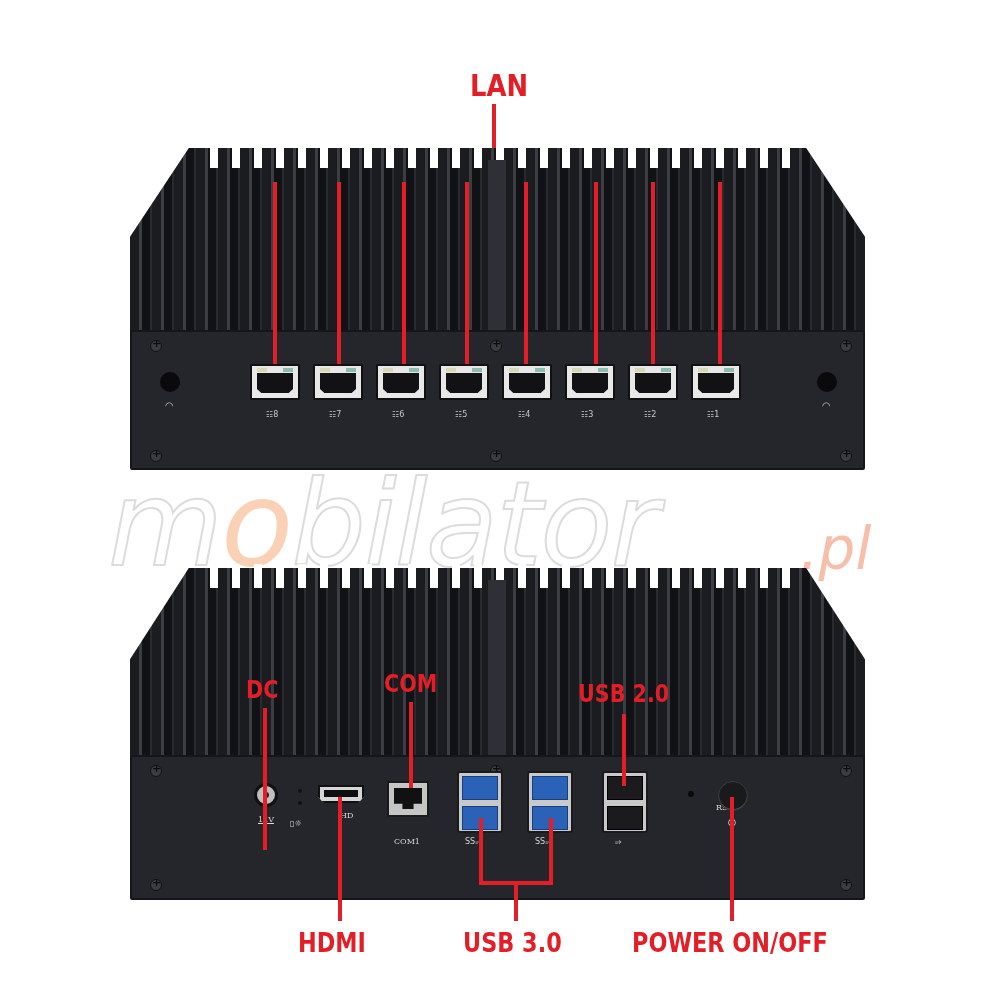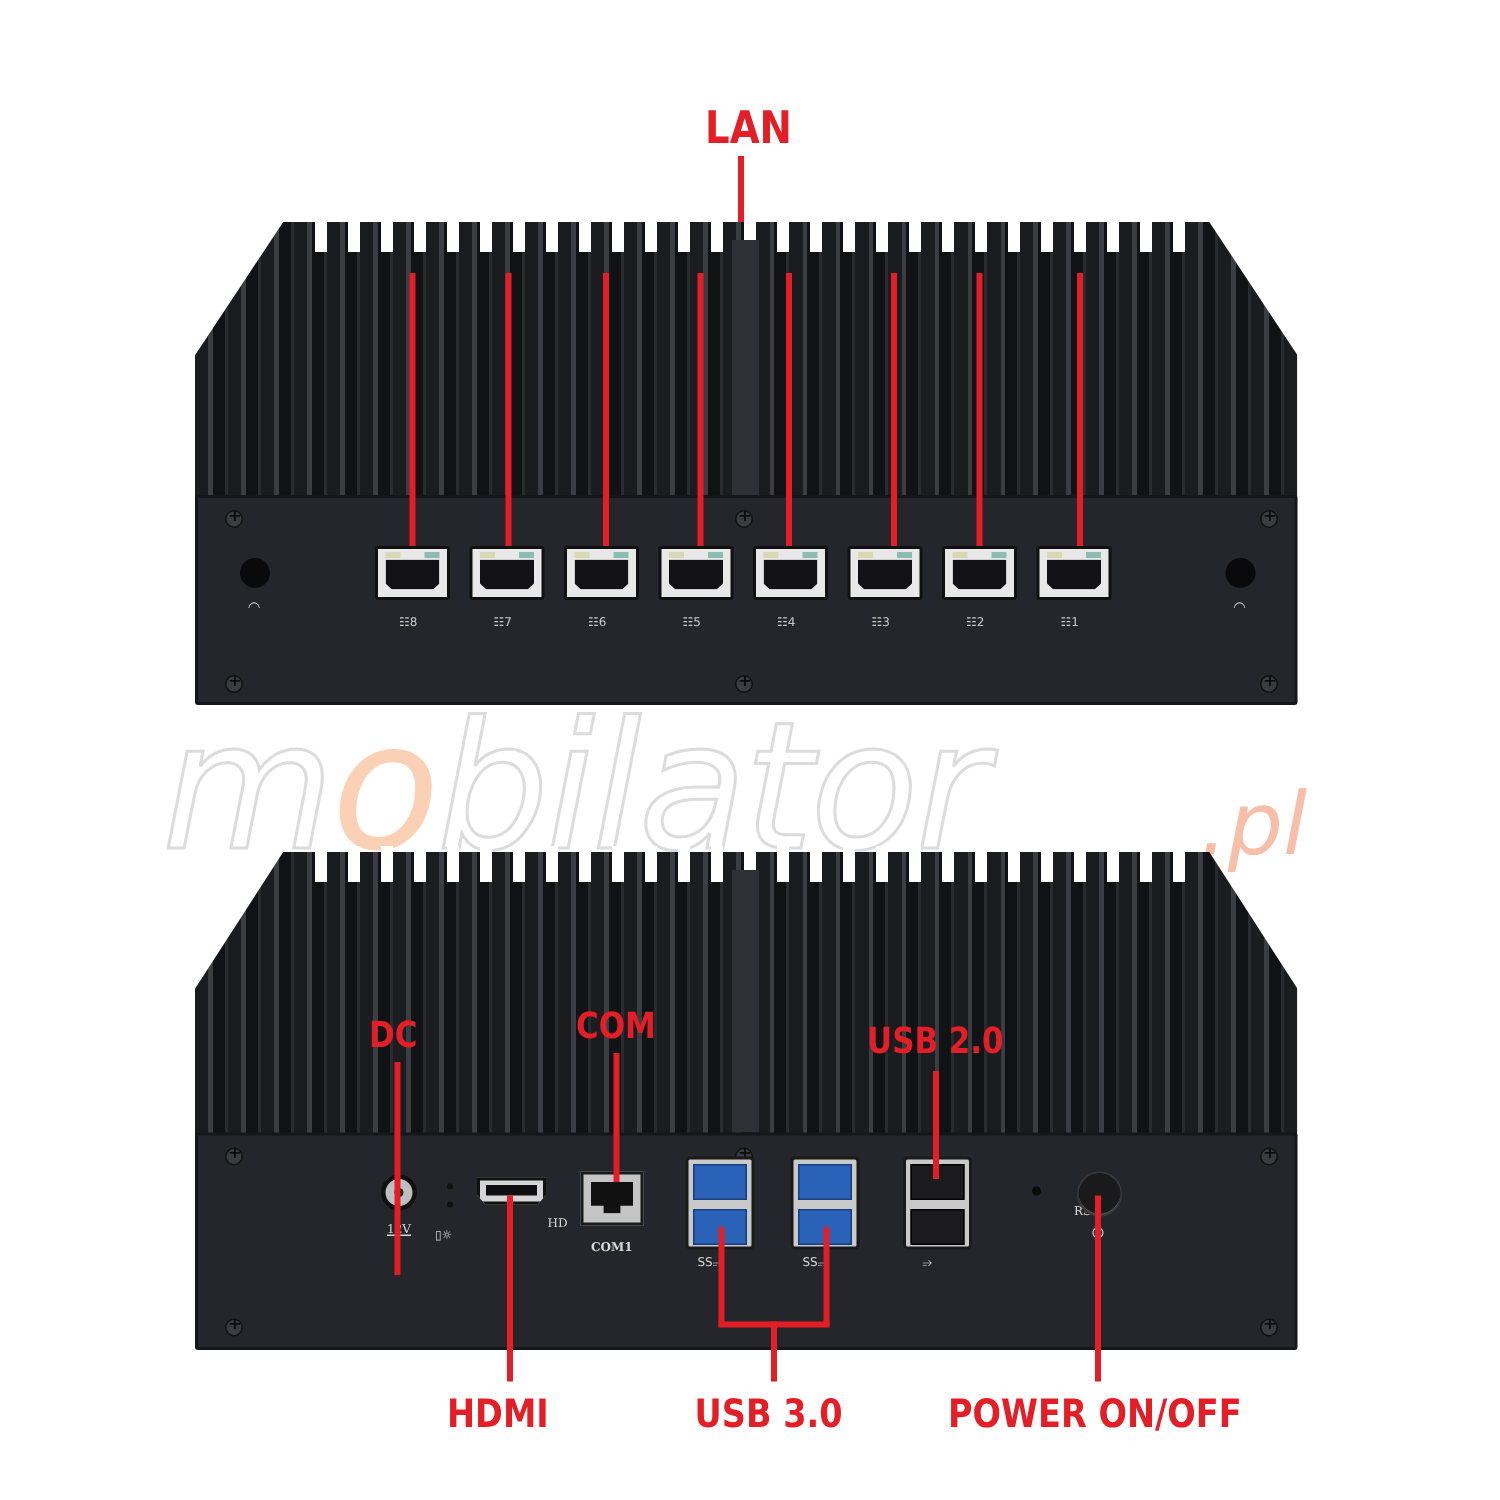--- a/index.html
+++ b/index.html
@@ -147,26 +147,26 @@
     </div>
     <div class="silk" style="left:126px;top:58px;text-decoration:underline;">12V</div>
 
     <div class="abs" style="left:166px;top:32px;width:4px;height:4px;border-radius:50%;background:#111;"></div>
     <div class="abs" style="left:166px;top:44px;width:4px;height:4px;border-radius:50%;background:#111;"></div>
     <div class="silk" style="left:158px;top:62px;font-family:'DejaVu Sans',sans-serif;">▯☼</div>
 
     <div class="abs" style="left:186px;top:28px;width:46px;height:18px;background:#d5d5d5;border:2px solid #111;box-sizing:border-box;clip-path:polygon(0 0,100% 0,100% 65%,88% 100%,12% 100%,0 65%);">
       <div class="abs" style="left:4px;top:3px;right:4px;bottom:4px;background:#0e0e10;"></div>
     </div>
-    <div class="silk" style="left:208px;top:54px;margin-left:25px;">HD</div>
+    <div class="silk" style="left:208px;top:54px;">HD</div>
 
     <div class="abs" style="left:255px;top:24px;width:42px;height:36px;background:#c5c5c5;border:2px solid #1a1a1a;box-sizing:border-box;">
       <div class="abs" style="left:5px;right:5px;top:5px;bottom:6px;background:#111;clip-path:polygon(0 0,100% 0,100% 75%,70% 75%,70% 100%,30% 100%,30% 75%,0 75%);"></div>
     </div>
-    <div class="silk" style="left:262px;top:69px;font-weight:bold;">COM1</div>
+    <div class="silk" style="left:262px;top:80px;">COM1</div>
 
     <div class="usb3" style="left:325px;top:14px;">
       <div class="slot" style="top:3px;"></div>
       <div class="slot" style="top:33px;"></div>
     </div>
     <div class="silk" style="left:333px;top:80px;font-family:'DejaVu Sans',sans-serif;"><span>SS</span>⭌</div>
 
     <div class="usb3" style="left:395px;top:14px;">
       <div class="slot" style="top:3px;"></div>
       <div class="slot" style="top:33px;"></div>

